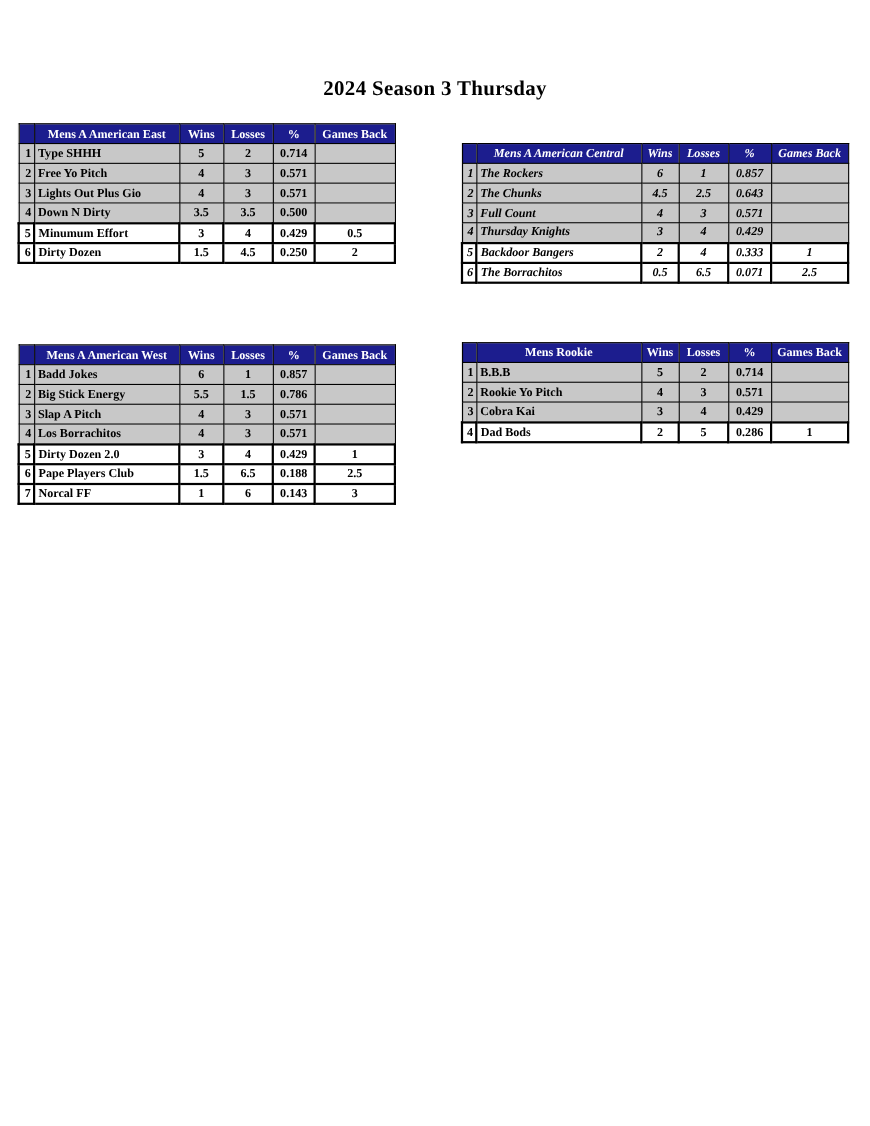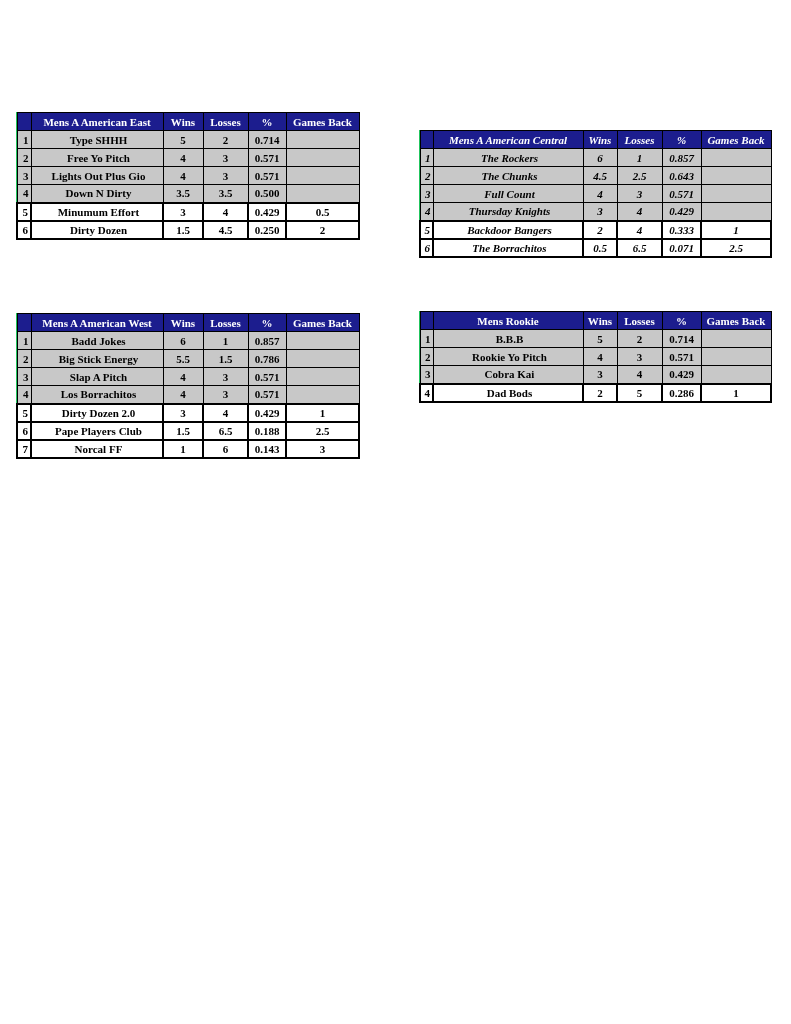--- a/index.html
+++ b/index.html
@@ -24,21 +24,21 @@
     font-family: "Liberation Serif", serif;
     font-weight: 700;
     font-size: 19px;
     color: #000000;
     letter-spacing: 0.3px;
   }
   table.standings {
     position: absolute;
     border-collapse: collapse;
     table-layout: fixed;
-    background: #22c55e;
+    background: #e5e5e5;
   }
   table.standings th,
   table.standings td {
     border: 1px solid var(--border-color, #000);
     height: 18px;
     padding: 0;
     font-family: "Liberation Serif", serif;
     font-weight: 700;
     font-size: 11px;
     line-height: 16px;
@@ -50,21 +50,21 @@
   table.standings thead th {
     background: var(--header-bg, #1c1d8e);
     color: var(--header-text, #fff);
     text-align: center;
   }
   table.standings td.rank {
     text-align: right;
     padding-right: 2px;
   }
   table.standings td.team {
-    text-align: center;
+    text-align: left;
     padding-left: 3px;
   }
   table.standings td.num {
     text-align: center;
   }
   table.standings tr.gray td {
     background: var(--row-gray, #c8c8c8);
   }
   table.standings tr.below td {
     background: var(--row-white, #fff);
@@ -86,20 +86,21 @@
   .tbl-right col.c1 { width: 150px; }
   .tbl-right col.c2 { width: 34px; }
   .tbl-right col.c3 { width: 45px; }
   .tbl-right col.c4 { width: 39px; }
   .tbl-right col.c5 { width: 70px; }
 </style>
 </head>
 <body>
 
 <div class="page">
+  <div class="page-title">2024 Season 3 Thursday</div>
 
   <table class="standings tbl-left pos-east">
       <colgroup>
         <col class="c0">
         <col class="c1">
         <col class="c2">
         <col class="c3">
         <col class="c4">
         <col class="c5">
       </colgroup>

